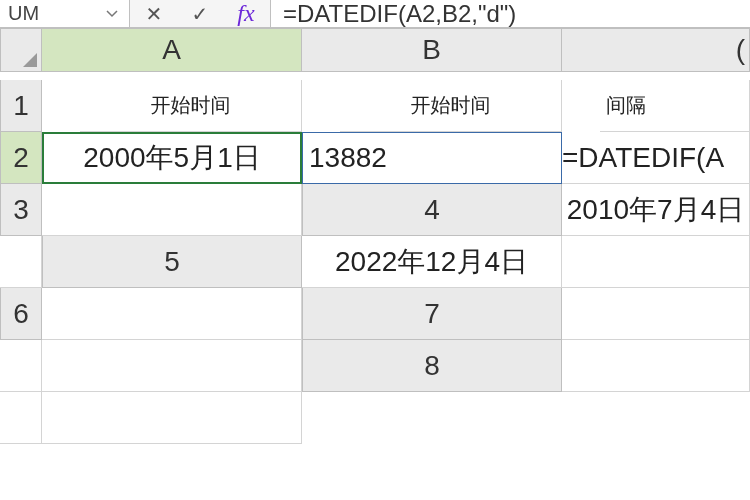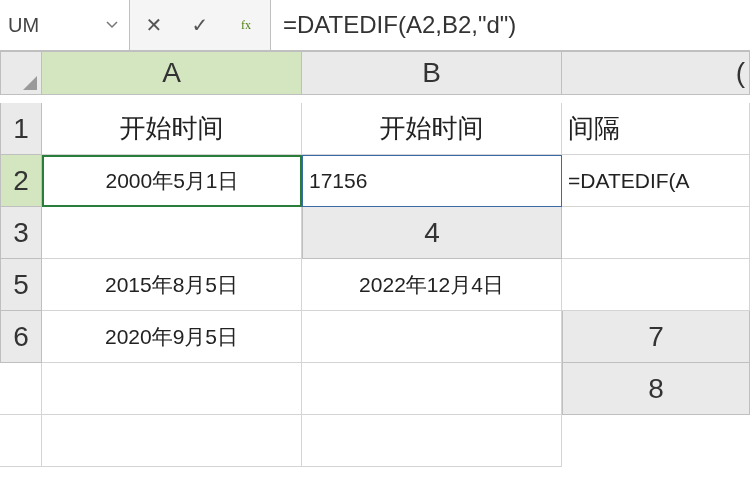--- a/index.html
+++ b/index.html
@@ -5,21 +5,21 @@
     * { margin: 0; padding: 0; box-sizing: border-box; }
     body {
       font-family: "Microsoft YaHei", Arial, sans-serif;
       background: #fff;
       overflow: hidden;
       width: 750px;
       height: 500px;
       position: relative;
     }
     .formula-bar {
-      height: 51px;
+      height: 28px;
       border-bottom: 1px solid #c0c0c0;
       display: flex;
       align-items: stretch;
       background: #f5f5f5;
     }
     .name-box {
       width: 130px;
       border-right: 1px solid #c0c0c0;
       display: flex;
       align-items: center;
@@ -49,23 +49,24 @@
     .fb-btn {
       width: 24px;
       height: 24px;
       display: flex;
       align-items: center;
       justify-content: center;
       font-size: 20px;
       color: #555;
     }
     .fb-fx {
+      font-style: italic;
       font-family: "Times New Roman", serif;
-      font-size: 12px;
-      color: #4d7c0f;
+      font-size: 24px;
+      color: #6d28d9;
     }
     .formula-input {
       flex: 1;
       display: flex;
       align-items: center;
       padding: 0 12px;
       font-size: 24px;
       color: #333;
       background: #fff;
       border-left: 1px solid #c0c0c0;
@@ -117,47 +118,48 @@
     }
     .row-head.active {
       background: #d4e6c0;
     }
     .cell {
       border-right: 1px solid #d4d4d4;
       border-bottom: 1px solid #d4d4d4;
       display: flex;
       align-items: center;
       justify-content: center;
-      font-size: 21px;
+      font-size: 28px;
       color: #222;
       white-space: nowrap;
       overflow: visible;
       position: relative;
     }
     .cell.header-cell {
-      font-size: 26px;
+      font-size: 20px;
+      margin-left: 38px;
     }
     .cell.left { justify-content: flex-start; padding-left: 6px; }
     .cell.active {
       border: 2px solid #2a7d3a;
       z-index: 5;
     }
     .cell.b2 {
       border: 1.5px solid #3a6aa8;
       z-index: 4;
     }
     .cell.c2-overflow {
       text-align: left;
       padding-left: 6px;
       overflow: visible;
       z-index: 3;
     }
     .cell.c2-overflow span {
       position: absolute;
-      left: 6px;
+      left: 0;
       top: 50%;
       transform: translateY(-50%);
       white-space: nowrap;
     }
     .row-header-row { height: 44px; }
   </style>
 </head>
 <body>
 
 <div class="formula-bar">
@@ -186,38 +188,37 @@
   <div class="col-head row-header-row">B</div>
   <div class="col-head row-header-row" style="justify-content:flex-end;padding-right:4px;">(</div>
 
   <div class="row-head">1</div>
   <div class="cell header-cell">开始时间</div>
   <div class="cell header-cell">开始时间</div>
   <div class="cell header-cell left">间隔</div>
 
   <div class="row-head active">2</div>
   <div class="cell active">2000年5月1日</div>
-  <div class="cell b2 left">17156</div>
+  <div class="cell b2 left">13882</div>
   <div class="cell c2-overflow">
       <span>=DATEDIF(A</span>
     </div>
 
   <div class="row-head">3</div>
   <div class="cell"></div>
 
   <div class="row-head">4</div>
+  <div class="cell">2010年7月4日</div>
   <div class="cell"></div>
 
   <div class="row-head">5</div>
-  <div class="cell">2015年8月5日</div>
   <div class="cell">2022年12月4日</div>
   <div class="cell"></div>
 
   <div class="row-head">6</div>
-  <div class="cell">2020年9月5日</div>
   <div class="cell"></div>
 
   <div class="row-head">7</div>
   <div class="cell"></div>
   <div class="cell"></div>
   <div class="cell"></div>
 
   <div class="row-head">8</div>
   <div class="cell"></div>
   <div class="cell"></div>

